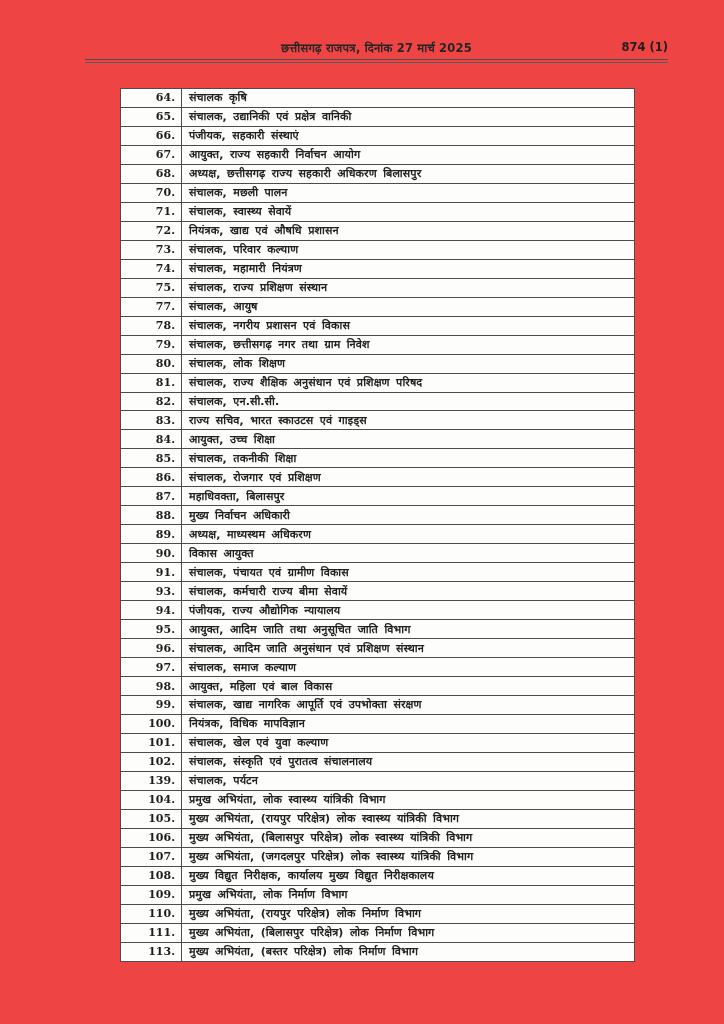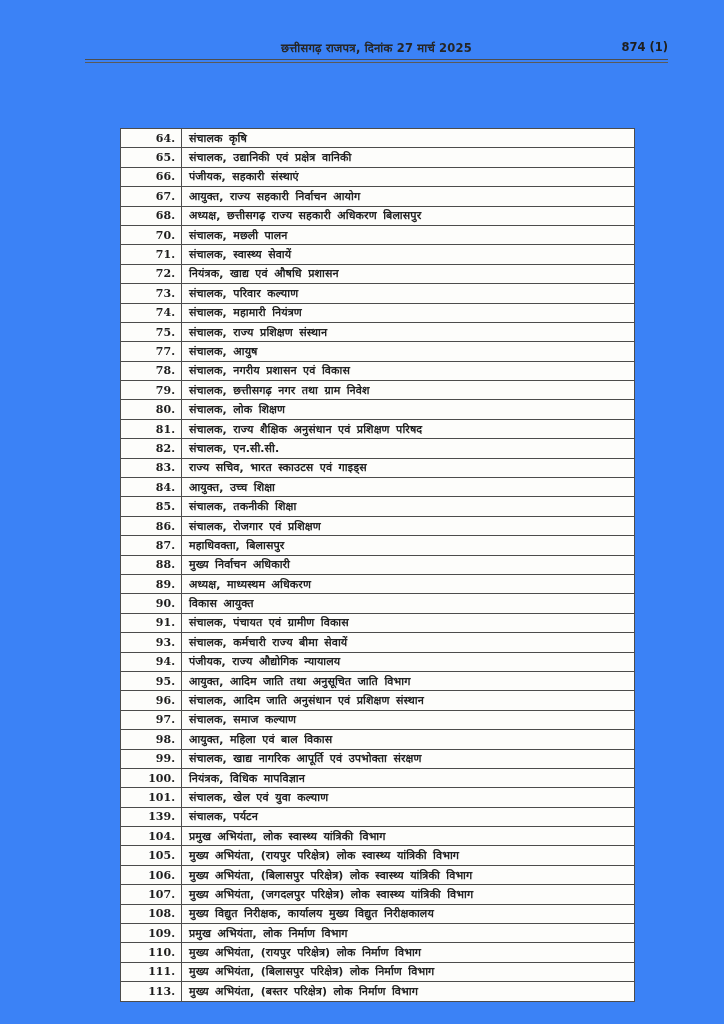--- a/index.html
+++ b/index.html
@@ -12,21 +12,21 @@
     background: #ffffff;
     font-family: "DejaVu Sans", sans-serif;
     position: relative;
     overflow: hidden;
   }
   .page {
     position: absolute;
     left: 0; top: 0;
     width: 724px;
     height: 1024px;
-    background: #3b82f6;
+    background: #ef4444;
   }
   
   .header {
     position: absolute;
     left: 85px;
     top: 40px;
     width: 583px;
     height: 18px;
   }
   .header-title {
@@ -62,21 +62,20 @@
   
   .list-table {
     position: absolute;
     left: 120px;
     top: 88px;
     width: 515px;
     height: 874px;
     border-collapse: collapse;
     table-layout: fixed;
     background: #fdfdfb;
-    margin-top: 40px;
   }
   .list-table td {
     border: 1.2px solid #4c4c4c;
     font-size: 11px;
     font-weight: bold;
     color: #222222;
     padding: 0;
     height: 15.4px;
     line-height: 15px;
     vertical-align: middle;
@@ -282,20 +281,24 @@
     <tr>
       <td class="no-cell">100.</td>
       <td class="title-cell">नियंत्रक, विधिक मापविज्ञान</td>
     </tr>
 
     <tr>
       <td class="no-cell">101.</td>
       <td class="title-cell">संचालक, खेल एवं युवा कल्याण</td>
     </tr>
 
+    <tr>
+      <td class="no-cell">102.</td>
+      <td class="title-cell">संचालक, संस्कृति एवं पुरातत्व संचालनालय</td>
+    </tr>
 
     <tr>
       <td class="no-cell">139.</td>
       <td class="title-cell">संचालक, पर्यटन</td>
     </tr>
 
     <tr>
       <td class="no-cell">104.</td>
       <td class="title-cell">प्रमुख अभियंता, लोक स्वास्थ्य यांत्रिकी विभाग</td>
     </tr>

